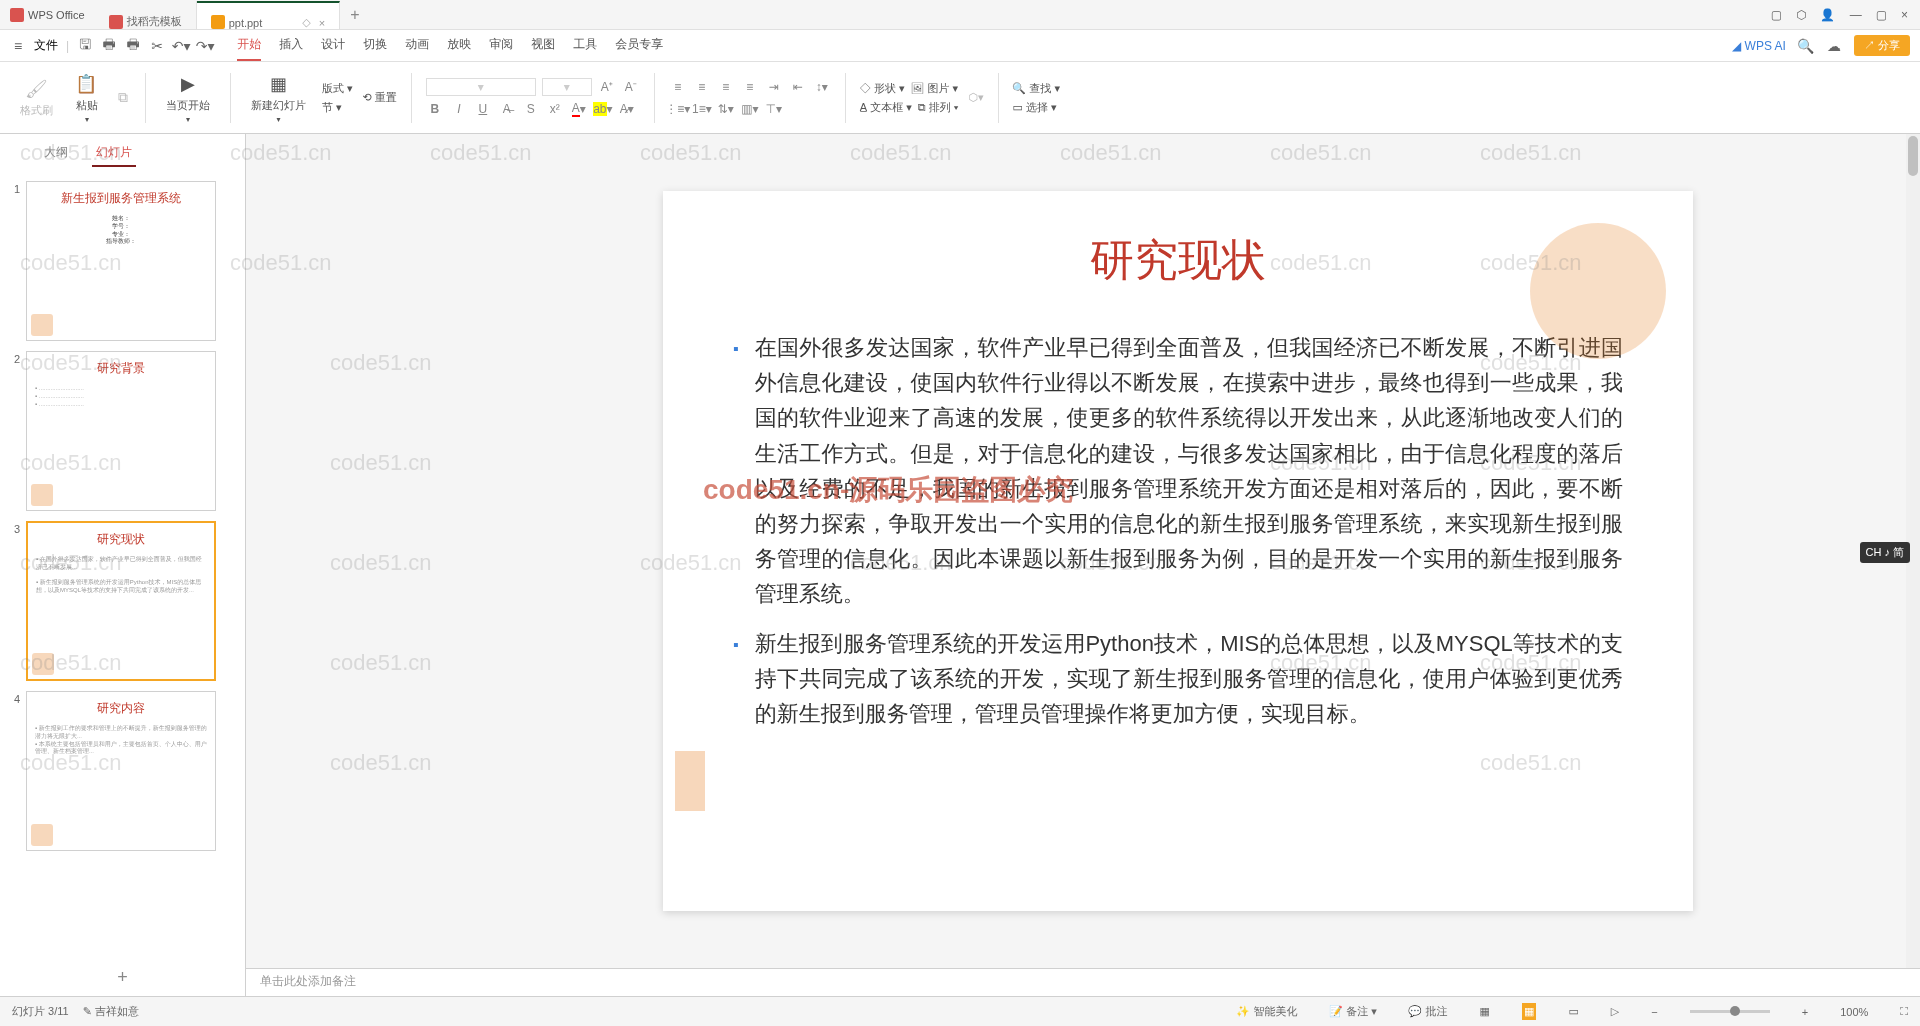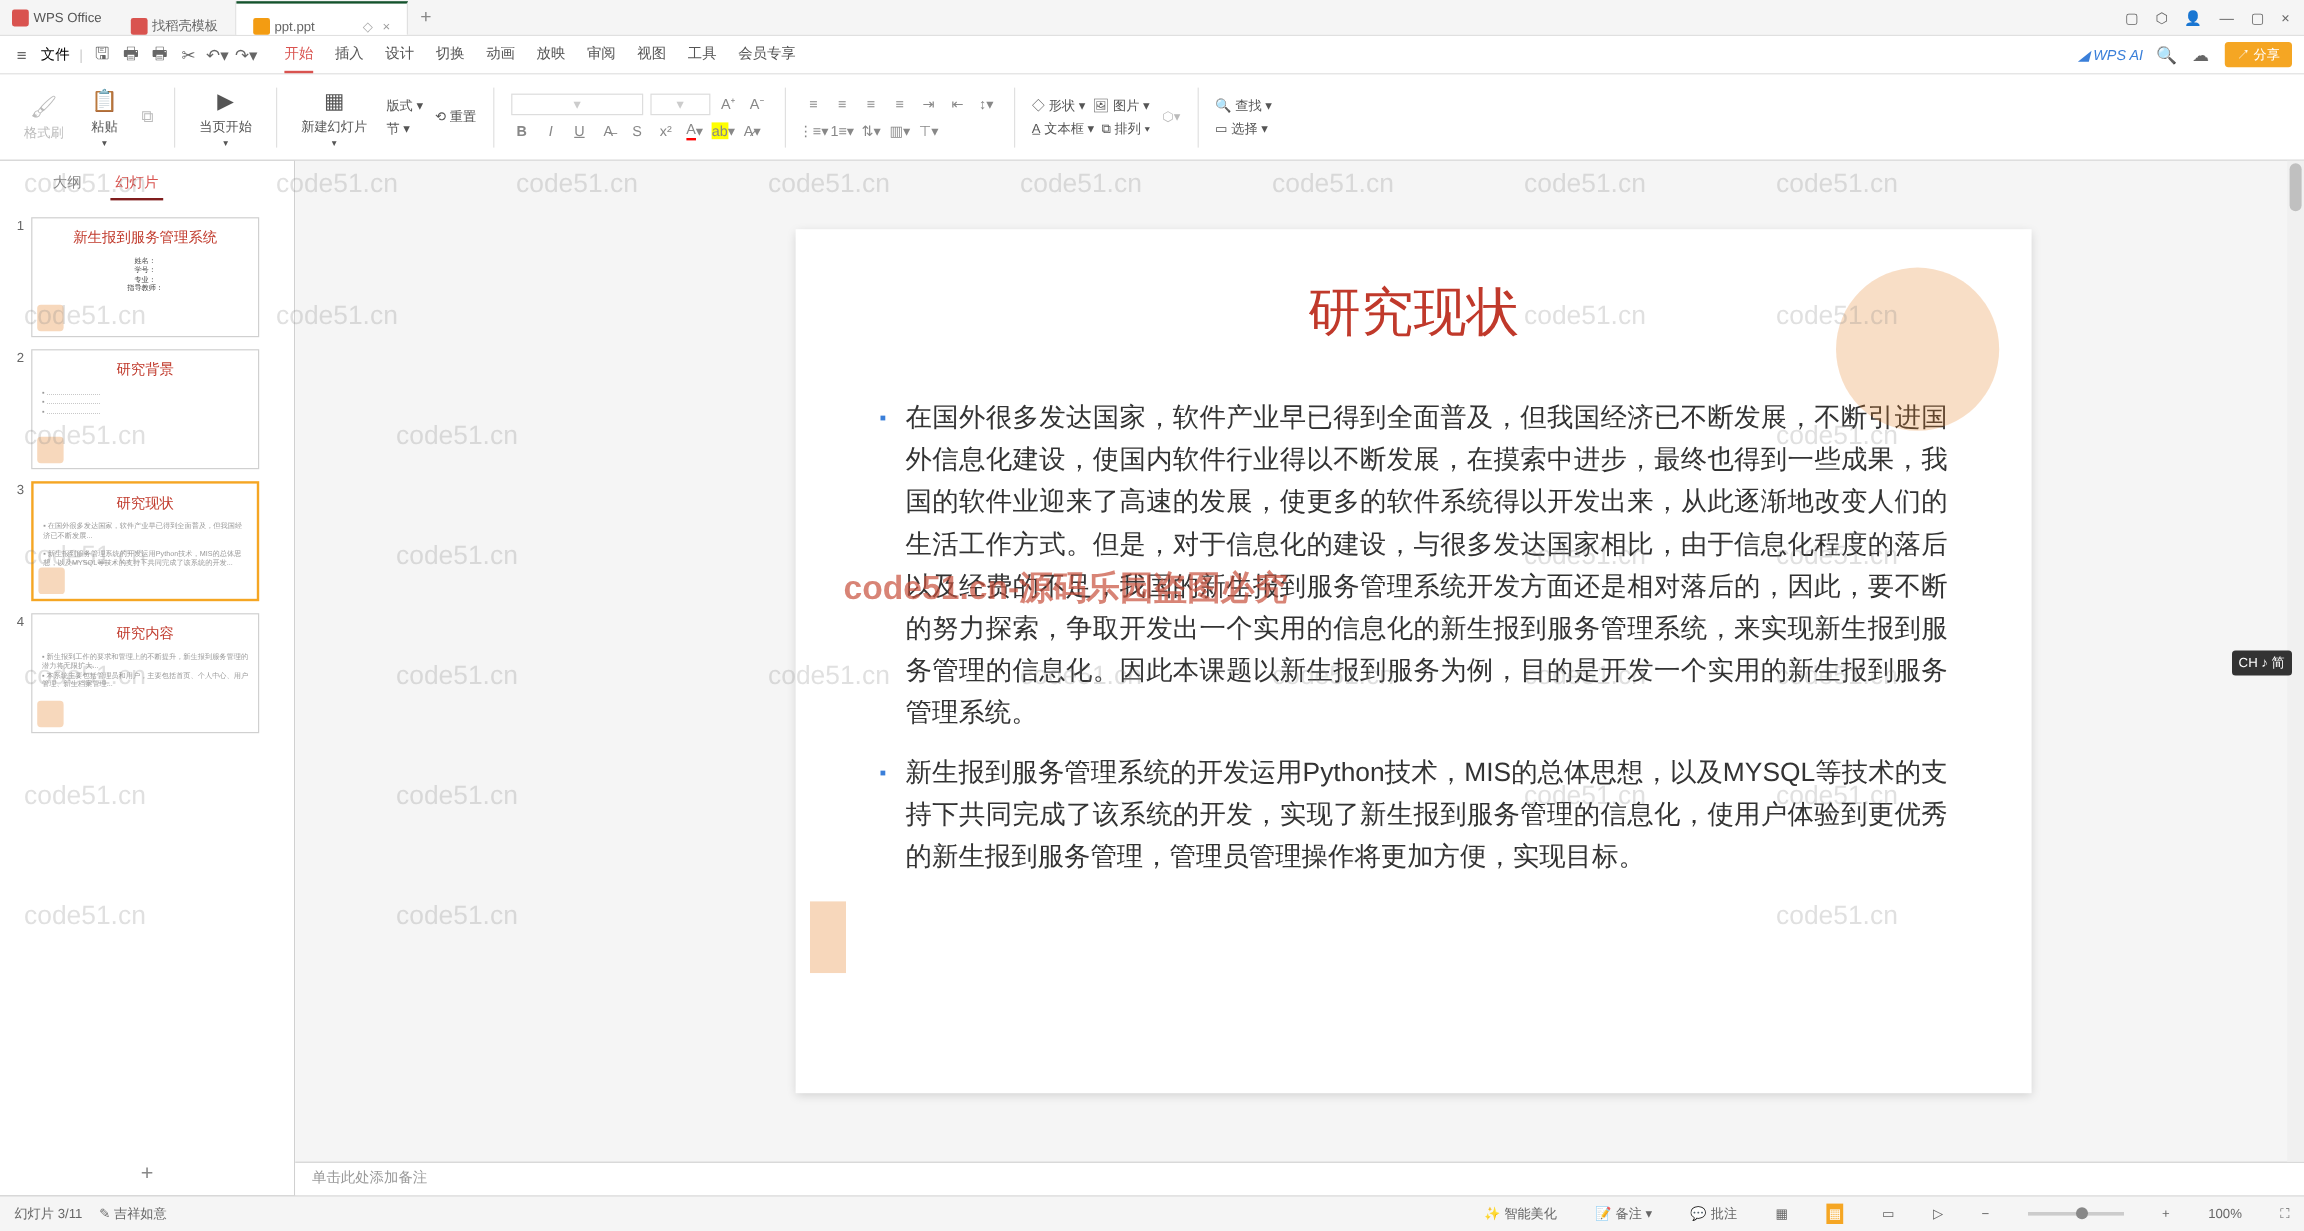--- a/index.html
+++ b/index.html
@@ -17,41 +17,41 @@
 .win-controls { margin-left: auto; display: flex; gap: 14px; padding-right: 12px; font-size: 12px; color: #666; }
 .win-controls span { cursor: pointer; }
 
 .menubar { height: 32px; display: flex; align-items: center; padding: 0 10px; font-size: 12px; border-bottom: 1px solid #e0e0e0; }
 .menu-group-left { display: flex; align-items: center; gap: 8px; }
 .menu-icon { width: 16px; height: 16px; display: inline-flex; align-items: center; justify-content: center; color: #666; font-size: 14px; }
 .menu-tabs { display: flex; gap: 18px; margin-left: 24px; }
 .menu-tab { color: #555; padding: 6px 0; cursor: pointer; }
 .menu-tab.active { color: #d9534f; border-bottom: 2px solid #d9534f; }
 .menu-right { margin-left: auto; display: flex; align-items: center; gap: 12px; }
-.wps-ai { color: #3a7fd9; font-size: 12px; font-style: italic; }
+.wps-ai { color: #3a7fd9; font-size: 12px; }
 .share-btn { background: #f5a623; color: #fff; padding: 3px 10px; border-radius: 3px; font-size: 11px; }
 
 .ribbon { height: 72px; display: flex; align-items: center; padding: 0 14px; gap: 10px; border-bottom: 1px solid #d0d0d0; font-size: 11px; color: #555; }
 .rib-btn { display: flex; flex-direction: column; align-items: center; gap: 2px; padding: 4px 6px; cursor: pointer; }
 .rib-btn.disabled { color: #bbb; }
 .rib-icon { width: 24px; height: 24px; display: flex; align-items: center; justify-content: center; font-size: 18px; }
 .rib-sep { width: 1px; height: 50px; background: #e0e0e0; margin: 0 4px; }
 .rib-small { display: flex; flex-direction: column; gap: 4px; font-size: 11px; }
 .rib-row { display: flex; gap: 6px; align-items: center; }
 .rib-row .ic { width: 18px; height: 18px; display: inline-flex; align-items: center; justify-content: center; color: #888; font-size: 12px; }
 
 .workspace { display: flex; height: calc(100% - 134px - 30px); }
 .side-panel { width: 246px; border-right: 1px solid #d0d0d0; display: flex; flex-direction: column; }
 .side-tabs { display: flex; font-size: 12px; padding: 6px 40px; gap: 20px; }
 .side-tab { color: #888; padding: 4px 4px; cursor: pointer; }
 .side-tab.active { color: #d9534f; border-bottom: 2px solid #7f1d1d; }
 .thumbs { flex: 1; overflow-y: auto; padding: 8px 6px; }
 .thumb-row { display: flex; gap: 6px; margin-bottom: 10px; }
 .thumb-num { width: 14px; font-size: 11px; color: #666; text-align: right; padding-top: 2px; }
-.thumb { width: 190px; height: 100px; background: #fff; border: 1px solid #d0d0d0; padding: 8px; font-size: 8px; position: relative; overflow: hidden; }
+.thumb { width: 190px; height: 160px; background: #fff; border: 1px solid #d0d0d0; padding: 8px; font-size: 8px; position: relative; overflow: hidden; }
 .thumb.selected { border: 2px solid #f5a623; }
 .thumb-title { text-align: center; color: #c0392b; font-size: 12px; margin-bottom: 8px; }
 .thumb-body { font-size: 6px; color: #444; line-height: 1.3; }
 .thumb-stamp { position: absolute; bottom: 4px; left: 4px; width: 22px; height: 22px; background: rgba(230,126,34,0.3); border-radius: 3px; }
 .add-slide { text-align: center; font-size: 18px; color: #888; padding: 8px; cursor: pointer; }
 
 .slide-area { flex: 1; background: #f5f5f5; display: flex; flex-direction: column; position: relative; }
 .slide-canvas { flex: 1; display: flex; align-items: center; justify-content: center; padding: 20px 30px 20px 220px; }
 .slide { width: 1030px; height: 720px; background: #fff; box-shadow: 0 2px 8px rgba(0,0,0,0.15); padding: 40px 70px; position: relative; }
 .slide-title { font-size: 44px; color: #c0392b; text-align: center; font-family: "SimSun", serif; margin-bottom: 40px; }

